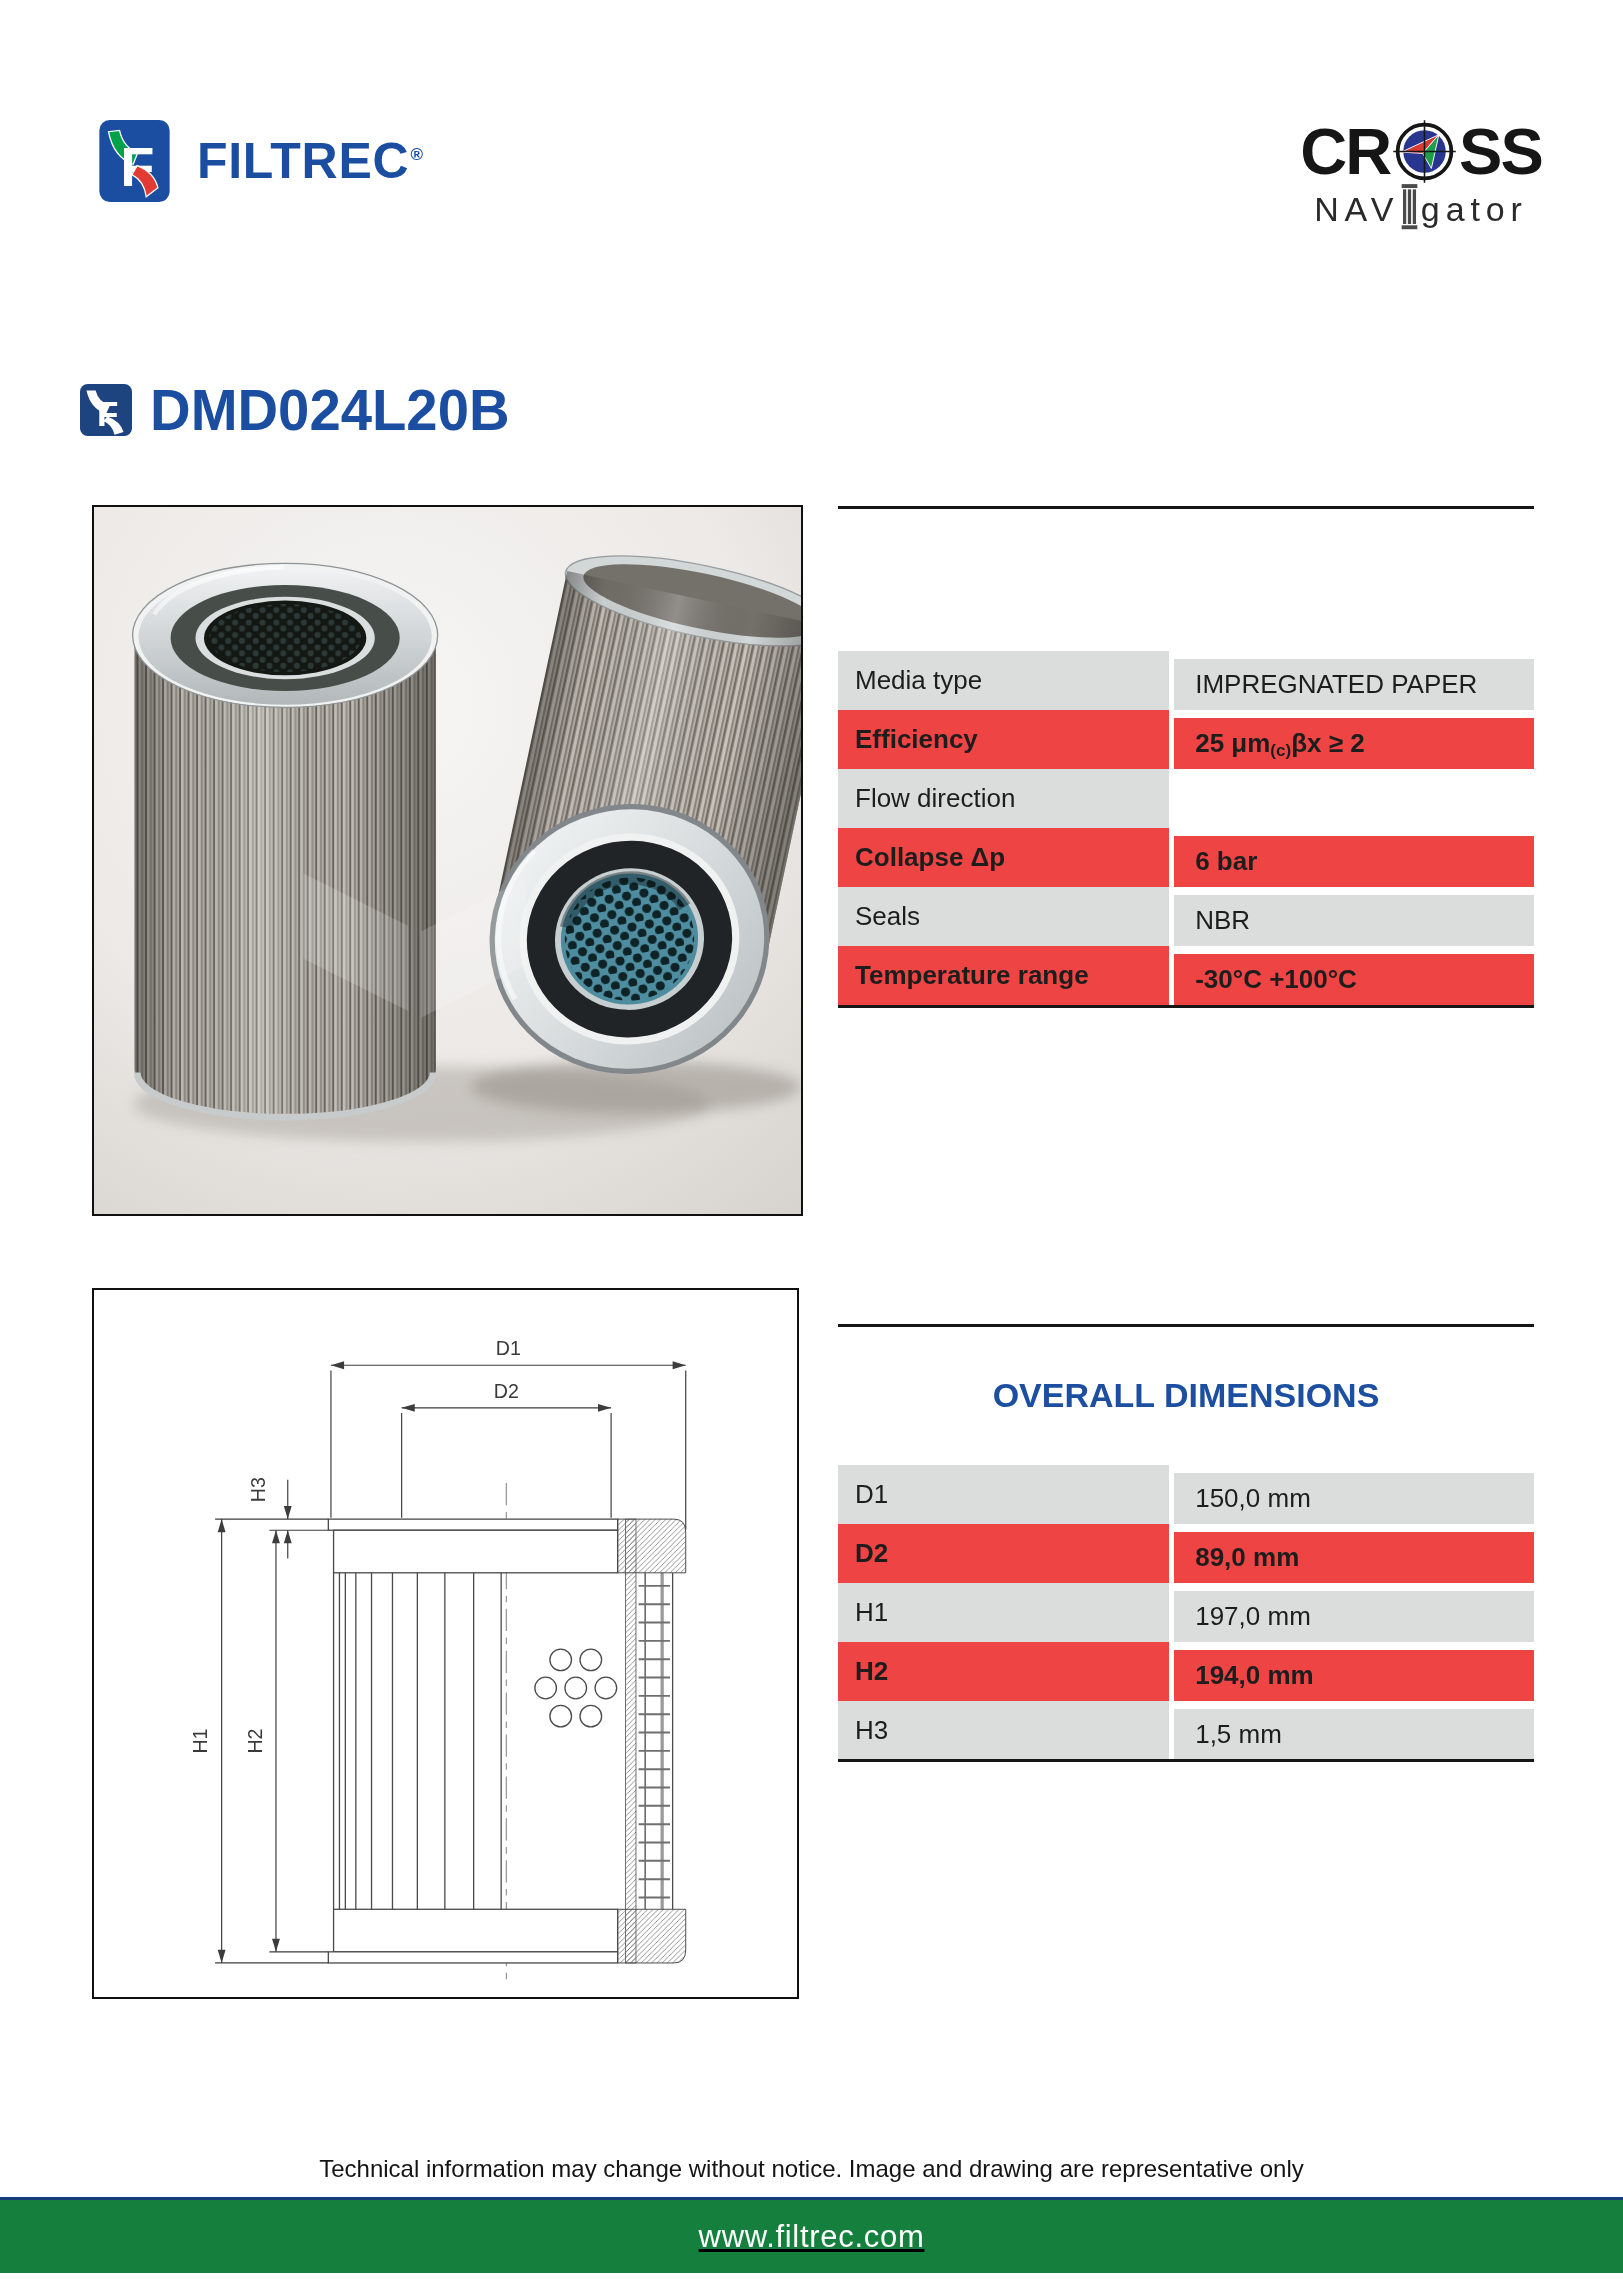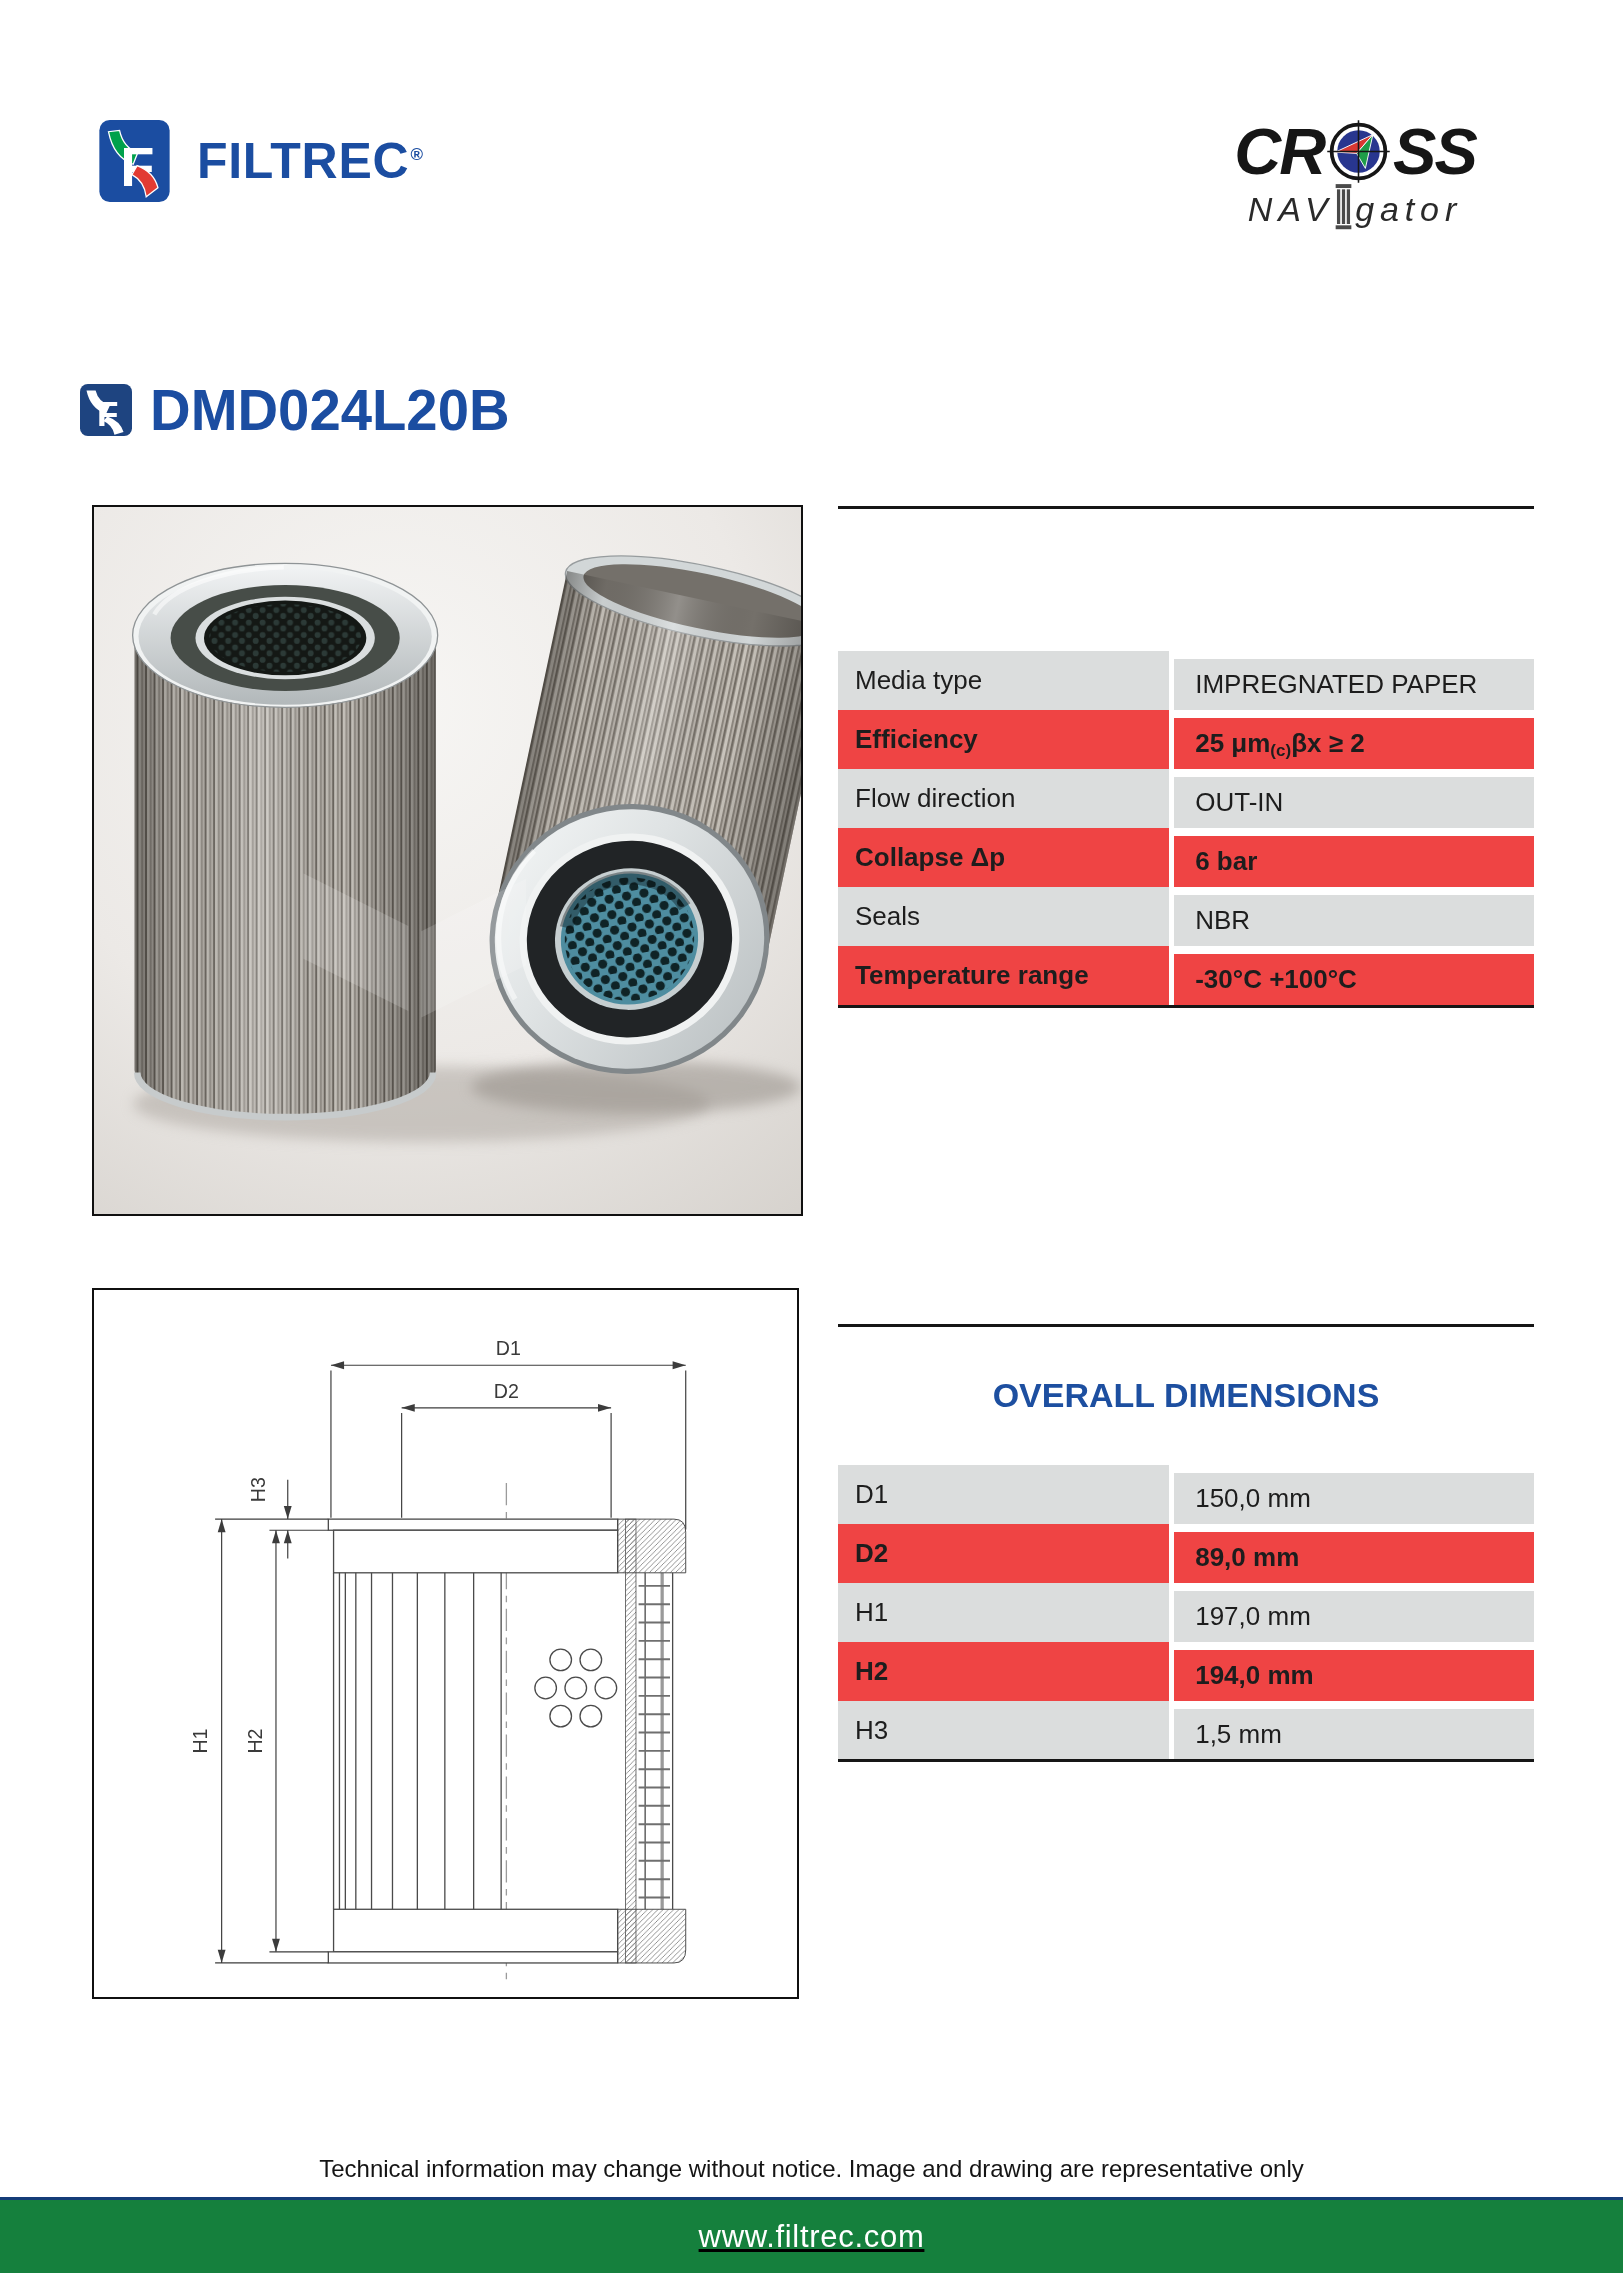--- a/index.html
+++ b/index.html
@@ -4,21 +4,21 @@
 <style>
   html,body { margin:0; padding:0; background:#888; }
   .page {
     position:relative; width:1623px; height:2295px; background:#ffffff;
     font-family:"Liberation Sans", sans-serif; overflow:hidden;
   }
   
   .filtrec-logo { position:absolute; left:99px; top:120px; display:flex; align-items:center; }
   .filtrec-word { font-size:50px; font-weight:800; color:#1b4da1; letter-spacing:0.7px; margin-left:27px; line-height:1; }
   .filtrec-word sup { font-size:17px; font-weight:700; vertical-align:super; margin-left:1.3px; }
-  .cross-logo { position:absolute; left:1224px; top:119px; width:262px;font-style:italic; }
+  .cross-logo { position:absolute; left:1290px; top:119px; width:262px; }
   .cross-row1 { display:flex; align-items:center; justify-content:center; font-size:65px; font-weight:900; color:#161616; line-height:1; letter-spacing:-2px; }
   .cross-row1 svg { margin:0 2px; }
   .cross-row2 { display:flex; align-items:flex-end; justify-content:center; font-size:34px; font-weight:300; color:#2a2a2a; letter-spacing:5.9px; margin-top:0px; }
   .cross-row2 svg { margin:0 3.3px -0.7px 1.3px; }
   
   .product-title { position:absolute; left:80px; top:376px; display:flex; align-items:center; }
   .product-code { margin:0 0 0 18.3px; font-size:58px; font-weight:800; color:#1b4da1; letter-spacing:0; transform:scaleX(.97); transform-origin:left; }
   
   .figure { position:absolute; left:92px; border:2px solid #101010; box-sizing:border-box; background:#fff; }
   .photo-figure { top:505px; width:711px; height:711px; }
@@ -219,21 +219,20 @@
           <div class="gap"></div>
         <div class="val">
             <span>25 μm</span>
             <span class="sub-c">(c)</span>
             <span> βx ≥ 2</span>
           </div>
       </div>
       <div class="trow gray">
         <div class="lbl">Flow direction</div>
           <div class="gap"></div>
-        <div class="val">OUT-IN</div>
       </div>
       <div class="trow white">
         <div class="lbl">Collapse Δp</div>
           <div class="gap"></div>
         <div class="val">6 bar</div>
       </div>
       <div class="trow gray">
         <div class="lbl">Seals</div>
           <div class="gap"></div>
         <div class="val">NBR</div>

